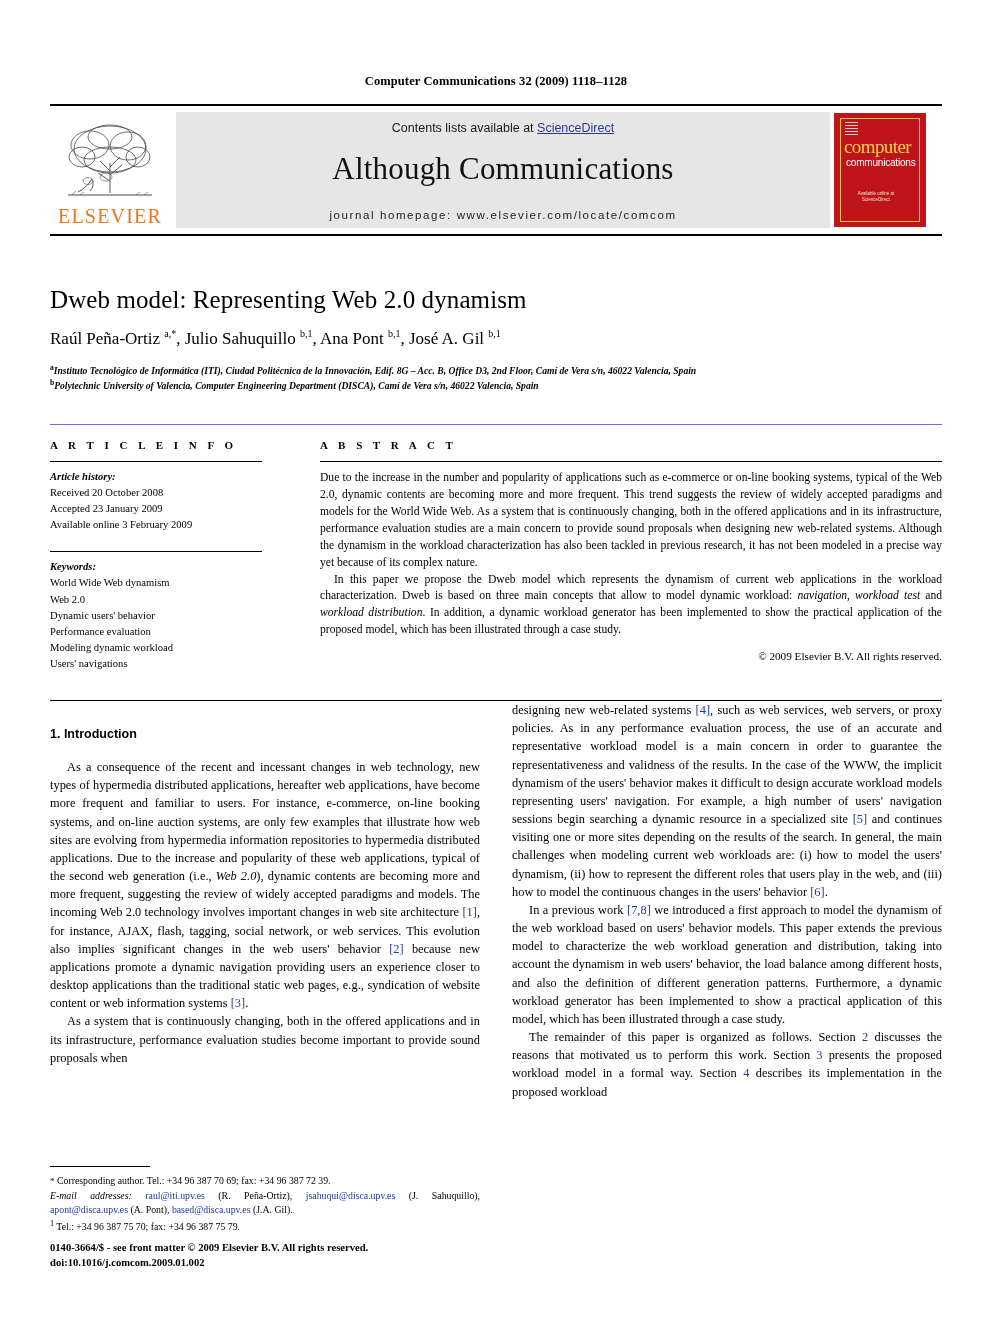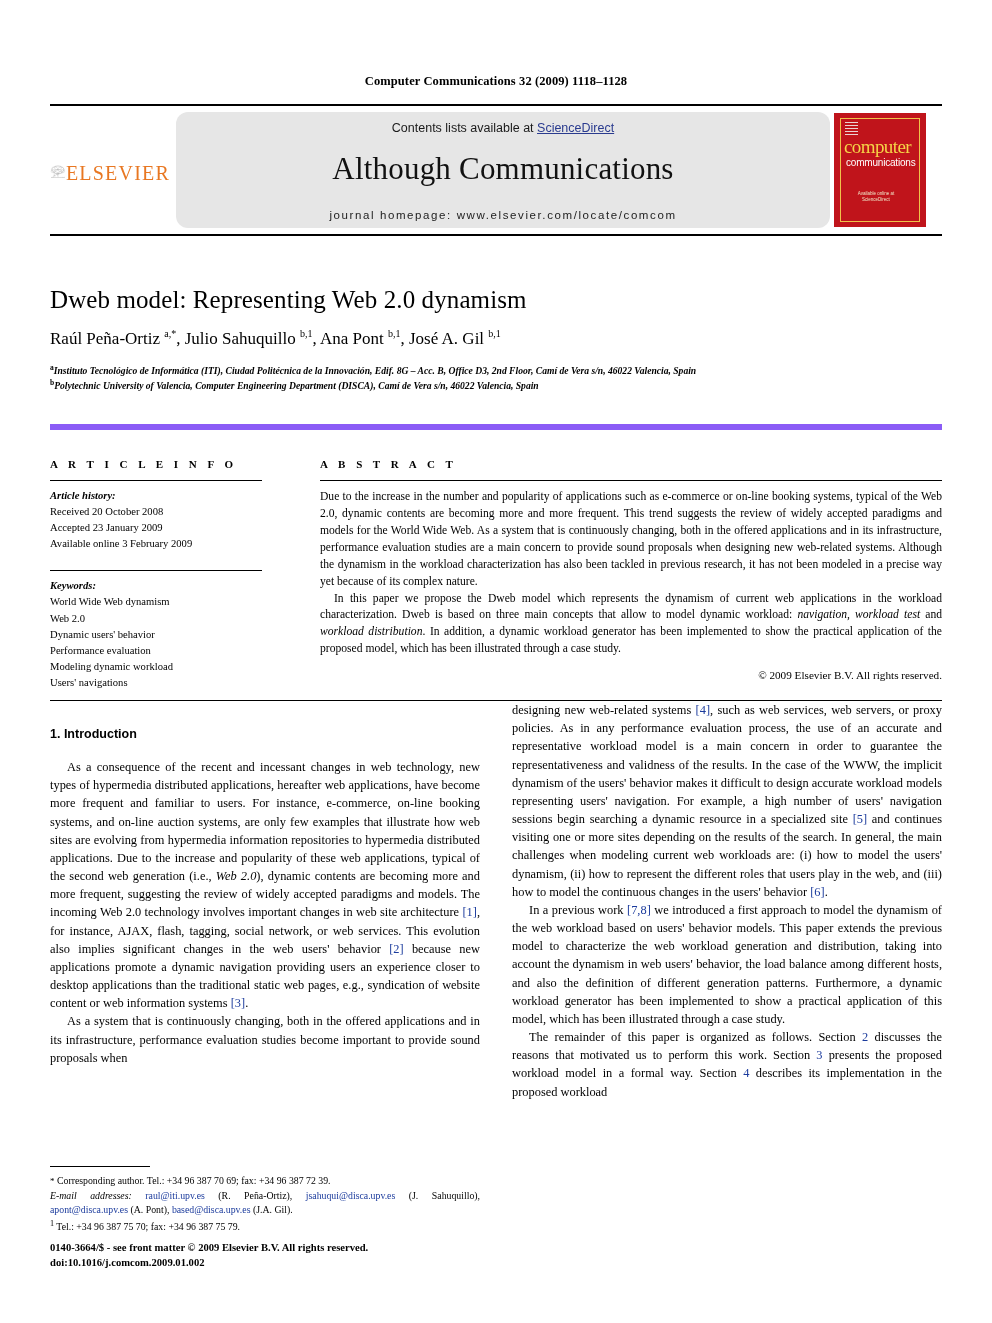--- a/index.html
+++ b/index.html
@@ -49,20 +49,21 @@
     position: relative;
     height: 100%;
     display: flex;
     align-items: stretch;
   }
   .elsevier-logo {
     width: 120px;
     flex: 0 0 120px;
     position: relative;
     display: flex;
+    flex-direction: column;
     align-items: center;
     justify-content: center;
     padding-top: 4px;
     box-sizing: border-box;
   }
   .tree-svg { display: block; }
   .elsevier-word {
     font-family: "Liberation Serif", serif;
     font-size: 20px;
     letter-spacing: 1.2px;
@@ -72,21 +73,20 @@
   }
   .journal-band {
     flex: 1 1 auto;
     background: #e6e6e6;
     margin: 6px 4px 6px 6px;
     display: flex;
     flex-direction: column;
     align-items: center;
     justify-content: center;
     position: relative;
-    border-radius: 12px;
   }
   .contents-line {
     font-family: "Liberation Sans", sans-serif;
     font-size: 12.5px;
     color: #1a1a1a;
     margin-top: 2px;
   }
   .sd-link {
     color: #2a3b8f;
     font-family: "Liberation Sans", sans-serif;
@@ -194,22 +194,22 @@
     font-style: normal;
     font-size: 7.5px;
   }
 
   
   .info-abstract {
     position: absolute;
     top: 424px;
     left: 50px;
     width: 892px;
-    border-top: 6px solid #8b5cf6;
-    padding-top: 14px;
+    border-top: 1px solid #8b5cf6;
+    padding-top: 0;
     box-sizing: border-box;
   }
   .ia-row { display: flex; }
   .col-info {
     width: 232px;
     flex: 0 0 232px;
     padding-right: 20px;
     box-sizing: border-box;
   }
   .col-abs {

